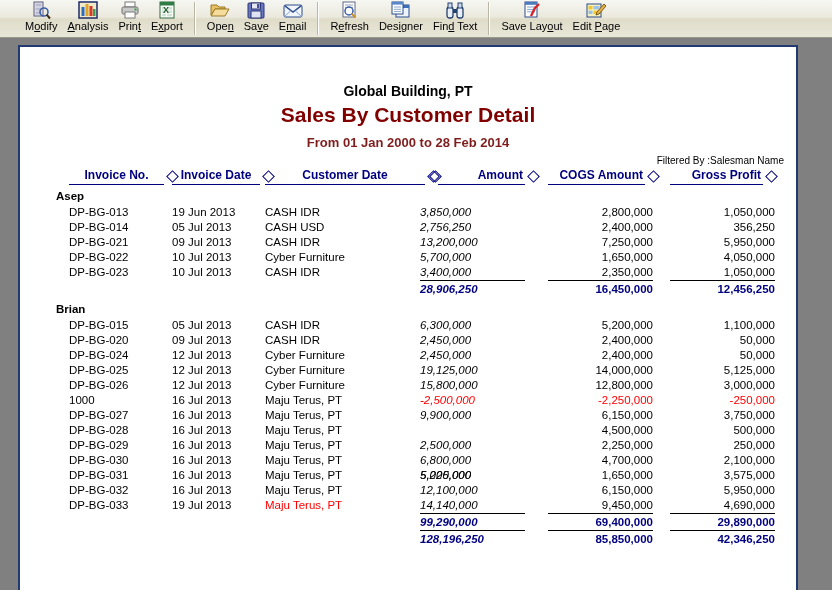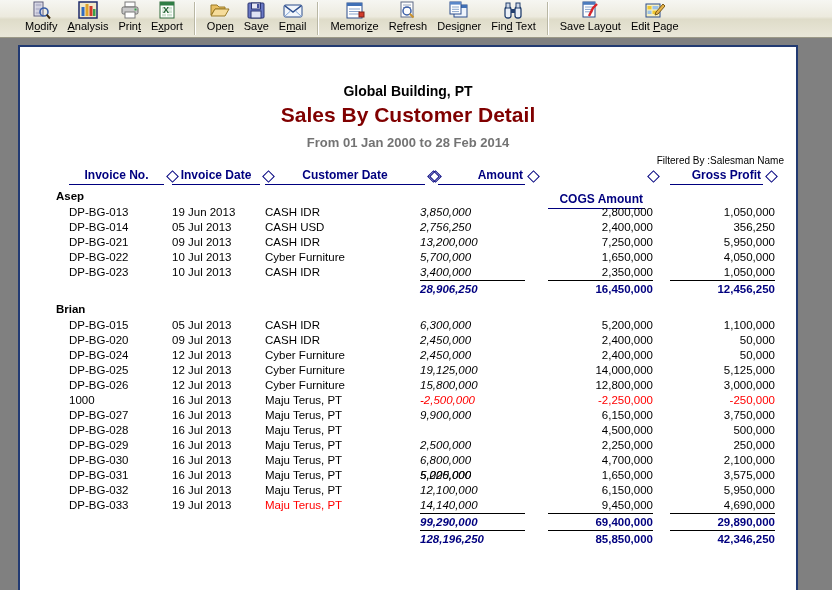--- a/index.html
+++ b/index.html
@@ -106,21 +106,21 @@
     color: #800000;
     letter-spacing: 0px;
   }
   .r-period {
     position: absolute;
     left: 0; right: 0;
     top: 88px;
     text-align: center;
     font-size: 13px;
     font-weight: bold;
-    color: #737373;
+    color: #7f1d1d;
   }
   .r-filter {
     position: absolute;
     right: 12px;
     top: 108px;
     font-size: 10px;
     color: #000000;
     white-space: nowrap;
   }
 
@@ -287,33 +287,20 @@
           </svg>
         </div>
         <div class="tb-lbl">E<u>m</u>ail</div>
       </div>
     </div>
     <div class="tb-sep"></div>
     <div class="tb-group">
       <div class="tb-btn">
         <div class="tb-ico">
           <svg width="20" height="19" viewBox="0 0 20 19">
-            <rect x="2" y="2" width="15" height="15" fill="#ffffff" stroke="#2b4c8c"></rect>
-            <rect x="2" y="2" width="15" height="3" fill="#3f6fb5"></rect>
-            <line x1="4" y1="8" x2="15" y2="8" stroke="#8aa5cc"></line>
-            <line x1="4" y1="10.5" x2="15" y2="10.5" stroke="#8aa5cc"></line>
-            <line x1="4" y1="13" x2="15" y2="13" stroke="#8aa5cc"></line>
-            <rect x="14" y="11" width="5" height="5" fill="#d23b2b" stroke="#7d2118"></rect>
-          </svg>
-        </div>
-        <div class="tb-lbl">Memori<u>z</u>e</div>
-      </div>
-      <div class="tb-btn">
-        <div class="tb-ico">
-          <svg width="20" height="19" viewBox="0 0 20 19">
             <rect x="3" y="1" width="12" height="15" fill="#fdfdfd" stroke="#5e6a86"></rect>
             <line x1="5" y1="4" x2="13" y2="4" stroke="#9aa6bd"></line>
             <line x1="5" y1="6.5" x2="13" y2="6.5" stroke="#9aa6bd"></line>
             <circle cx="9" cy="10" r="4" fill="none" stroke="#3b5fa8" stroke-width="1.5"></circle>
             <line x1="11.8" y1="12.8" x2="15.5" y2="16.5" stroke="#c9912c" stroke-width="2"></line>
           </svg>
         </div>
         <div class="tb-lbl">R<u>e</u>fresh</div>
       </div>
       <div class="tb-btn">
@@ -384,21 +371,21 @@
 
     <div class="hdr" id="hdr">
         <div class="hdr-cell ctr" style="left: 49px; width: 95px;">Invoice No.</div>
         <div class="diamond" style="left: 148px;"></div>
         <div class="hdr-cell ctr" style="left: 152px; width: 88px;">Invoice Date</div>
         <div class="diamond" style="left: 244px;"></div>
         <div class="hdr-cell ctr" style="left: 245px; width: 160px;">Customer Date</div>
         <div class="diamond" style="left: 409px;"></div>
         <div class="hdr-cell rgt" style="left: 418px; width: 87px;">Amount</div>
         <div class="diamond" style="left: 509px;"></div>
-        <div class="hdr-cell rgt" style="left: 528px; width: 97px; margin-top: 24px;">COGS Amount</div>
+        <div class="hdr-cell rgt" style="left: 528px; width: 97px;">COGS Amount</div>
         <div class="diamond" style="left: 629px;"></div>
         <div class="hdr-cell rgt" style="left: 650px; width: 93px;">Gross Profit</div>
         <div class="diamond" style="left: 747px;"></div>
         <div class="diamond" style="left: 411px;"></div>
       </div>
 
     <div id="body-rows">
         <div class="grp" style="top: 143px;">Asep</div>
         <div class="row" style="top: 158px;">
           <div class="c c-inv" style="top: 0px;">DP-BG-013</div>

